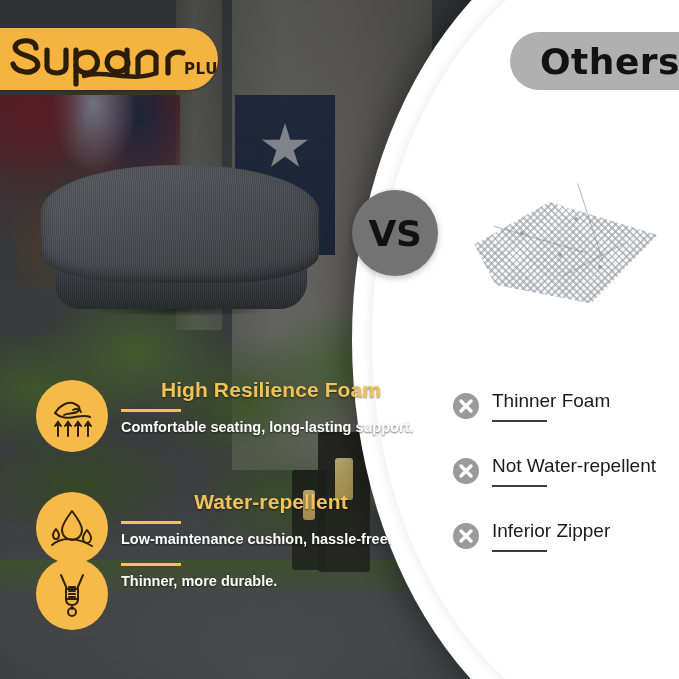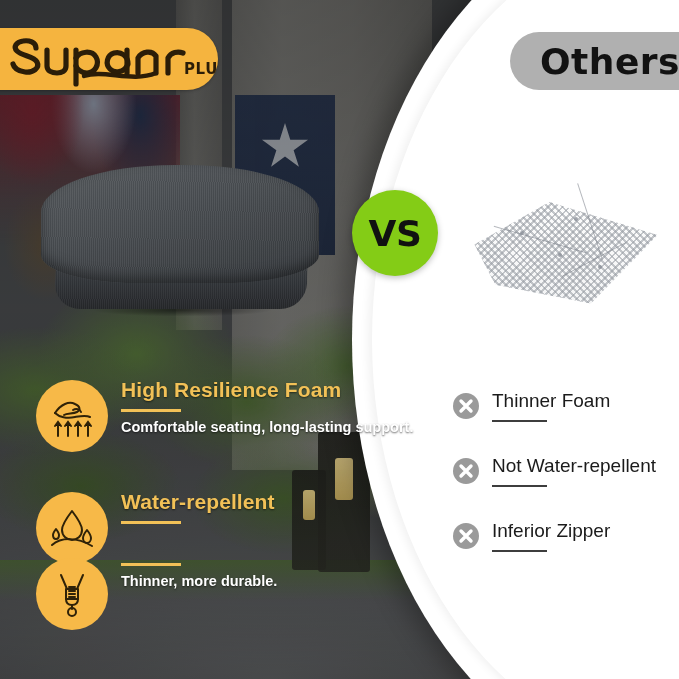--- a/index.html
+++ b/index.html
@@ -207,21 +207,21 @@
     font-family: "DejaVu Sans", sans-serif;
   }
 
   
   .vs-badge {
     position: absolute;
     left: 352px;
     top: 190px;
     width: 86px;
     height: 86px;
-    background: #84cc16;
+    background: #737373;
     border-radius: 50%;
     display: flex;
     align-items: center;
     justify-content: center;
     box-shadow: 0 2px 6px rgba(0,0,0,0.25);
   }
   .vs-label {
     font-size: 36px;
     font-weight: bold;
     color: #111111;
@@ -337,20 +337,21 @@
     top: 0;
     width: 300px;
   }
   .feature-title {
     font-size: 21px;
     font-weight: bold;
     color: #f2c157;
     letter-spacing: 0.1px;
     white-space: nowrap;
     text-shadow: 0 1px 2px rgba(0,0,0,0.55);
+    text-align: center;
   }
   .feature-rule {
     width: 60px;
     height: 3px;
     background: #f2c157;
     margin: 7px 0 7px 0;
   }
   .feature-desc {
     font-size: 14.5px;
     color: #ffffff;
@@ -489,20 +490,21 @@
           <path d="M25 8 C25 8, 15 21, 15 27 C15 33, 20 37, 25 37 C30 37, 35 33, 35 27 C35 21, 25 8, 25 8 Z"></path>
           <path d="M40 27 C40 27, 36 32, 36 35 C36 38, 38 40, 40 40 C42 40, 44 38, 44 35 C44 32, 40 27, 40 27 Z"></path>
           <path d="M9 26 C9 26, 6 30, 6 32 C6 34, 7 36, 9 36 C11 36, 12 34, 12 32 C12 30, 9 26, 9 26 Z"></path>
           <path d="M5 42 C14 34, 30 34, 45 43"></path>
         </g>
       </svg>
     </div>
     <div class="feature-text">
       <div class="feature-title">Water-repellent</div>
       <div class="feature-rule"></div>
+      <div class="feature-desc">Low-maintenance cushion, hassle-free.</div>
     </div>
   </div>
 
   <div class="feature" style="top:556px;">
     <div class="feature-icon">
       <svg width="50" height="50" viewBox="0 0 50 50">
         <g fill="none" stroke="#2f2208" stroke-width="2" stroke-linecap="round" stroke-linejoin="round">
           <path d="M14 6 L20 20"></path>
           <path d="M36 6 L30 20"></path>
           <path d="M22 18 L28 18"></path>

